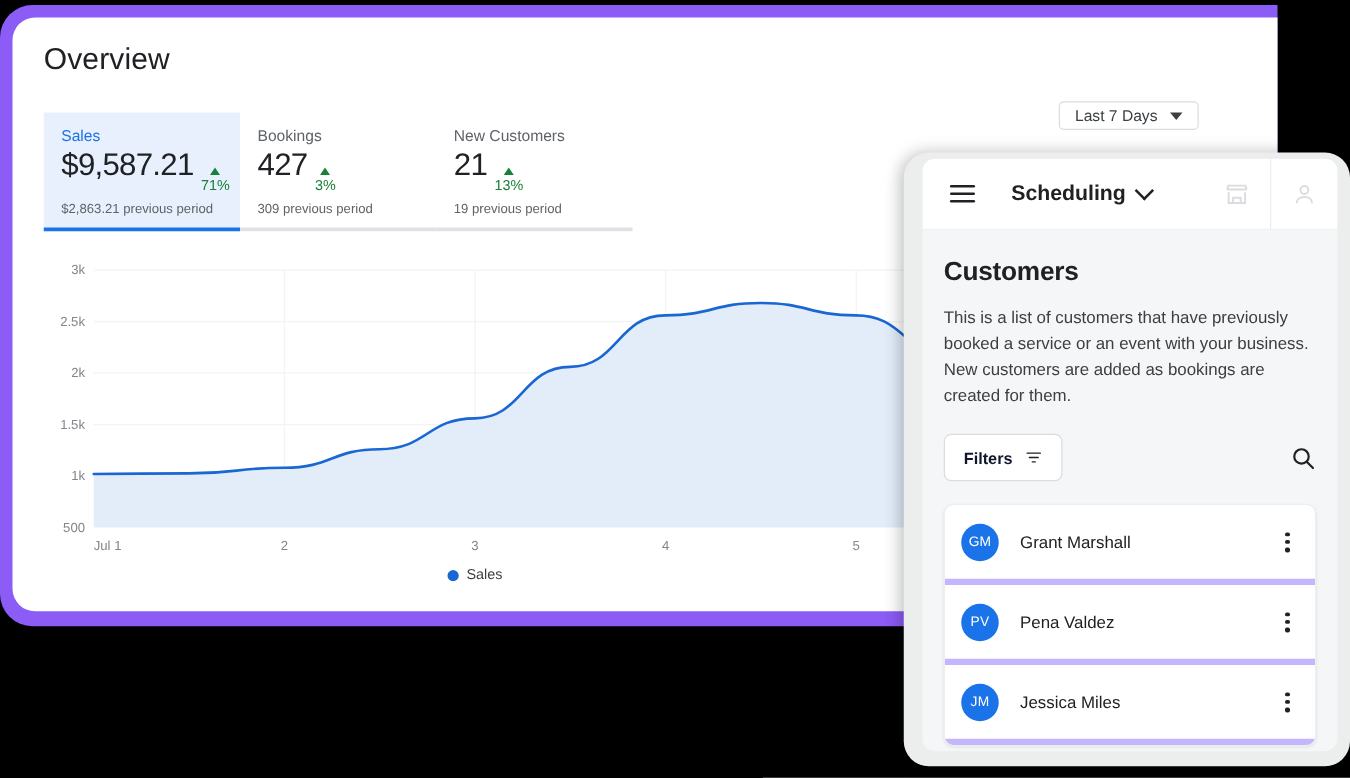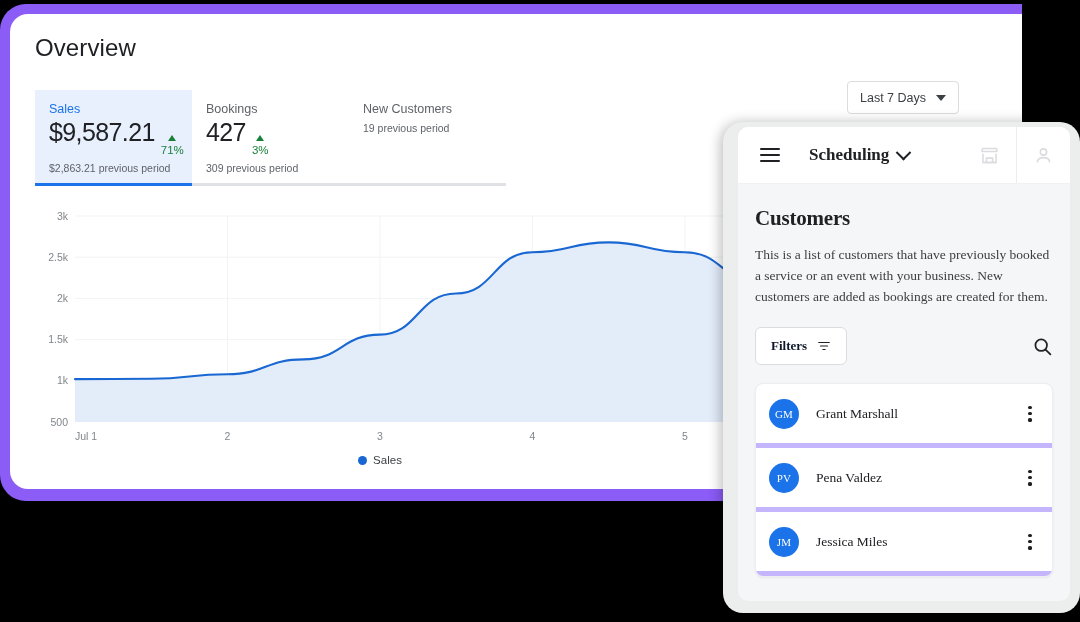--- a/index.html
+++ b/index.html
@@ -52,21 +52,21 @@
     color: #202124;
     font-weight: 400;
     letter-spacing: 0.1px;
   }
 
   
   #date-range-button {
     position: absolute;
     right: 63px;
     top: 67px;
-    height: 33px;
+    height: 23px;
     padding: 0 12px;
     display: flex;
     align-items: center;
     gap: 10px;
     border: 1px solid #dadce0;
     border-radius: 4px;
     background: #fff;
     font-size: 12.5px;
     color: #3c4043;
     cursor: pointer;
@@ -172,21 +172,20 @@
   
   #phone-device {
     position: absolute;
     left: 723px;
     top: 122px;
     width: 357px;
     height: 491px;
     background: #eceded;
     border-radius: 20px 20px 20px 20px;
     box-shadow: -3px 0 14px rgba(0,0,0,0.16), 0 3px 14px rgba(0,0,0,0.14);
-    font-family: Liberation Serif, serif;
   }
   #phone-screen {
     position: absolute;
     left: 15px;
     top: 5px;
     right: 10px;
     bottom: 12px;
     background: #f5f6f7;
     border-radius: 10px;
     overflow: hidden;
@@ -364,20 +363,27 @@
             <span class="kpi-delta">
               <span class="tri-up"></span>
               <span>3%</span>
             </span>
           </div>
           <div class="kpi-prev">309 previous period</div>
         </div>
 
         <div class="kpi-card">
           <div class="kpi-label">New Customers</div>
+          <div class="kpi-valuerow">
+            <span class="kpi-value">21</span>
+            <span class="kpi-delta">
+              <span class="tri-up"></span>
+              <span>13%</span>
+            </span>
+          </div>
           <div class="kpi-prev">19 previous period</div>
         </div>
 
       </div>
 
       <div id="chart-area">
         <svg id="chart-svg" width="985" height="250" viewBox="0 0 985 250">
           <g id="grid-lines">
               <line x1="40" x2="985" y1="12" y2="12" stroke="#f1f3f4" stroke-width="1"></line>
               <line x1="40" x2="985" y1="53.19999999999999" y2="53.19999999999999" stroke="#f1f3f4" stroke-width="1"></line>

